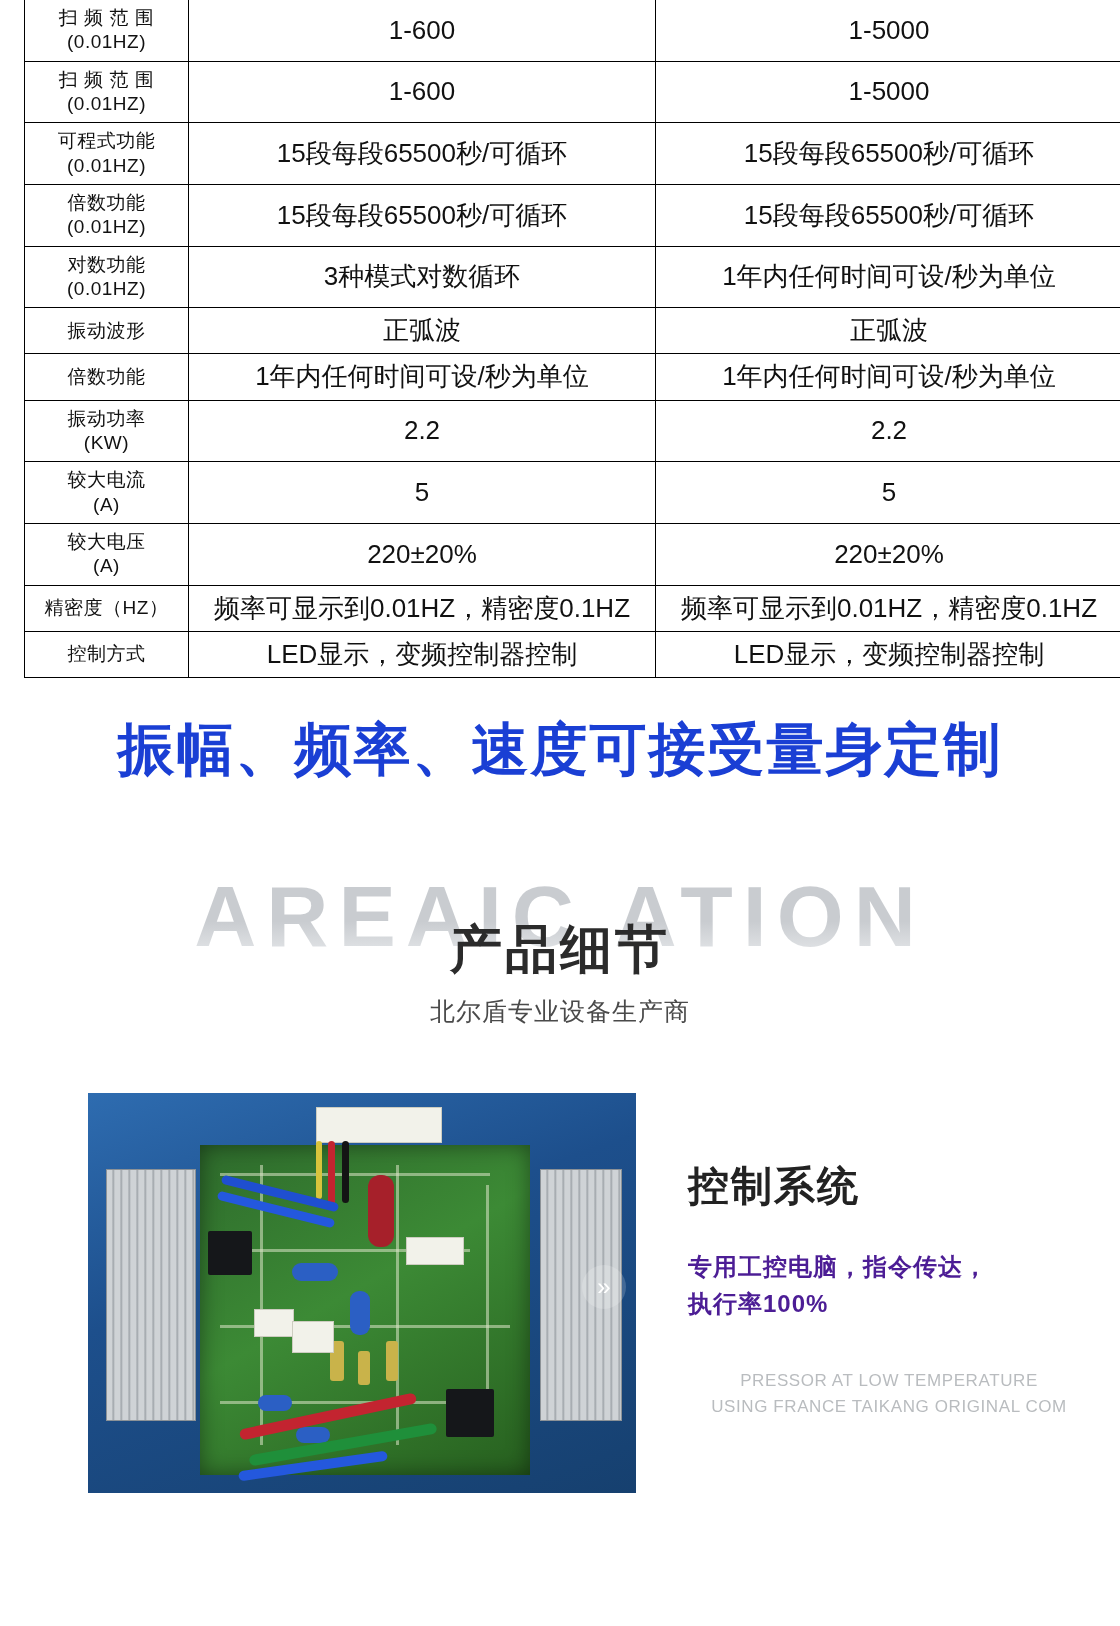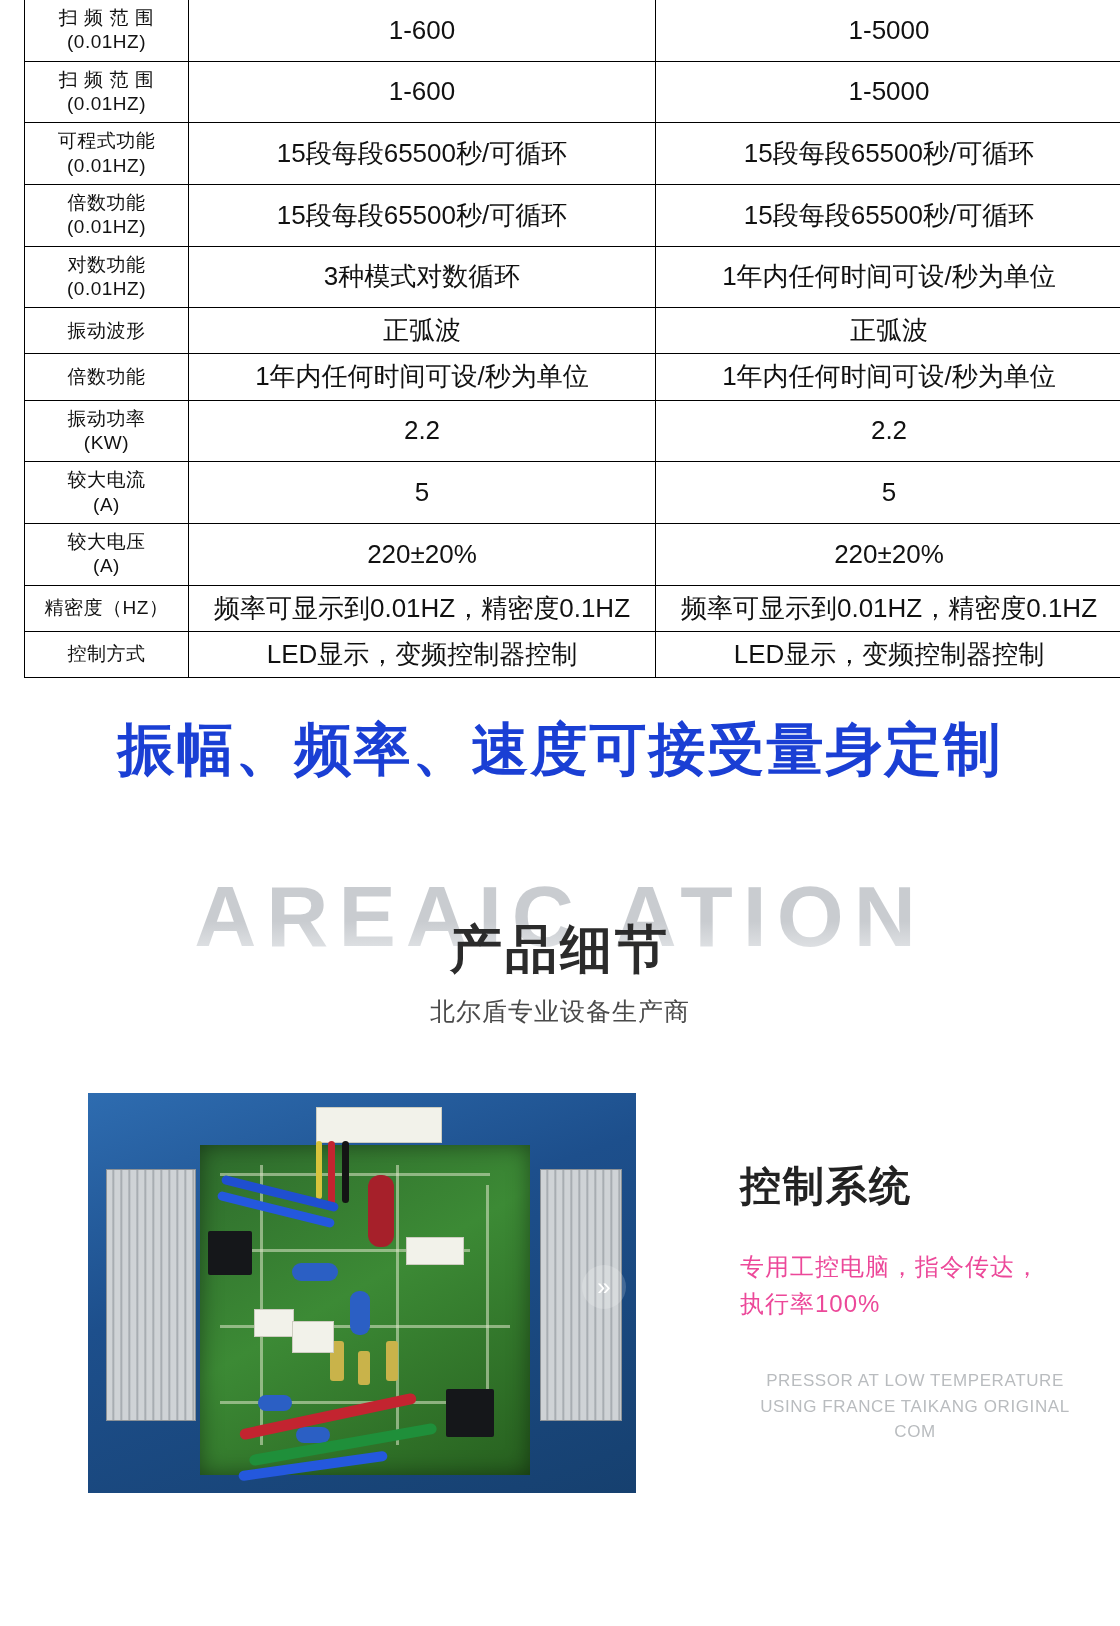--- a/index.html
+++ b/index.html
@@ -176,37 +176,37 @@
     font-size: 24px;
     display: flex;
     align-items: center;
     justify-content: center;
     border: none;
     cursor: pointer;
   }
 
   .detail-text {
     flex: 1 1 auto;
-    padding-left: 74px;
+    padding-left: 52px;
     padding-top: 66px;
     box-sizing: border-box;
-    margin-left: 30px;
   }
   .detail-text h3 {
     margin: 0 0 34px 0;
     font-size: 41px;
     font-weight: bold;
     color: #222;
     letter-spacing: 2px;
   }
   .detail-text .desc {
     font-size: 24px;
     line-height: 1.55;
-    color: #ec4899;
+    color: #4c1d95;
     letter-spacing: 1px;
+    font-weight: bold;
   }
   .detail-text .desc .l2 { display:block; padding-right:56px; }
   .detail-text .en {
     margin-top: 46px;
     font-size: 17px;
     color: #b9bcbf;
     line-height: 1.5;
     letter-spacing: .6px;
     text-align: center;
     padding-right: 30px;

